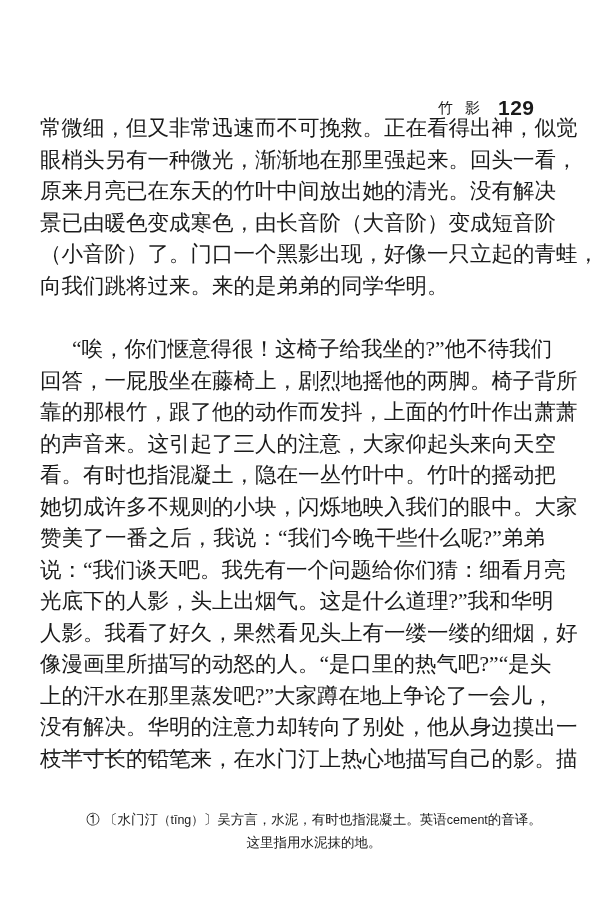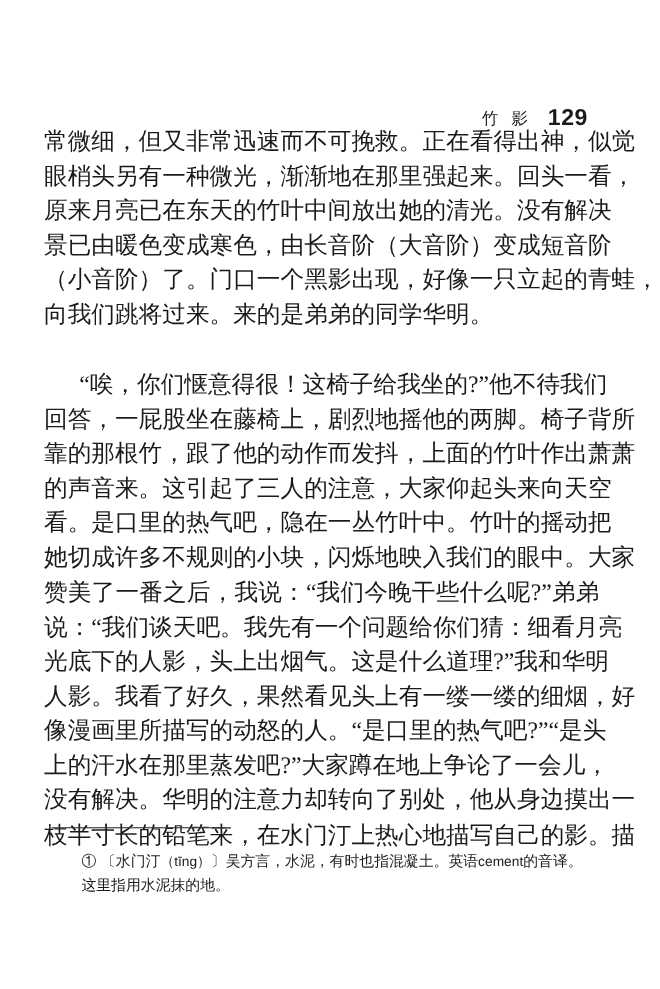--- a/index.html
+++ b/index.html
@@ -66,25 +66,26 @@
     .footnote-rule {
       position: absolute;
       top: 752px;
       left: 47px;
       width: 158px;
       height: 1px;
       background: #333;
     }
     .footnote {
       position: absolute;
-      top: 772px;
+      top: 808px;
       left: 74px;
       width: 480px;
       font-size: 13.5px;
       line-height: 22px;
+      text-align: center;
     }
     .footnote .fn-line {
       display: block;
       white-space: nowrap;
     }
     .footnote .pinyin,
     .footnote .latin {
       font-family: "Liberation Sans", "DejaVu Sans", sans-serif;
       font-size: 12.5px;
     }
@@ -101,21 +102,21 @@
   <span class="line">常微细，但又非常迅速而不可挽救。正在看得出神，似觉</span>
   <span class="line">眼梢头另有一种微光，渐渐地在那里强起来。回头一看，</span>
   <span class="line">原来月亮已在东天的竹叶中间放出她的清光。没有解决</span>
   <span class="line">景已由暖色变成寒色，由长音阶（大音阶）变成短音阶</span>
   <span class="line">（小音阶）了。门口一个黑影出现，好像一只立起的青蛙，</span>
   <span class="line last">向我们跳将过来。来的是弟弟的同学华明。</span>
   <span class="line indent">“唉，你们惬意得很！这椅子给我坐的?”他不待我们</span>
   <span class="line">回答，一屁股坐在藤椅上，剧烈地摇他的两脚。椅子背所</span>
   <span class="line">靠的那根竹，跟了他的动作而发抖，上面的竹叶作出萧萧</span>
   <span class="line">的声音来。这引起了三人的注意，大家仰起头来向天空</span>
-  <span class="line">看。是口里的热气吧，隐在一丛竹叶中。竹叶的摇动把</span>
+  <span class="line">看。有时也指混凝土，隐在一丛竹叶中。竹叶的摇动把</span>
   <span class="line">她切成许多不规则的小块，闪烁地映入我们的眼中。大家</span>
   <span class="line">赞美了一番之后，我说：“我们今晚干些什么呢?”弟弟</span>
   <span class="line">说：“我们谈天吧。我先有一个问题给你们猜：细看月亮</span>
   <span class="line">光底下的人影，头上出烟气。这是什么道理?”我和华明</span>
   <span class="line">人影。我看了好久，果然看见头上有一缕一缕的细烟，好</span>
   <span class="line">像漫画里所描写的动怒的人。“是口里的热气吧?”“是头</span>
   <span class="line">上的汗水在那里蒸发吧?”大家蹲在地上争论了一会儿，</span>
   <span class="line">没有解决。华明的注意力却转向了别处，他从身边摸出一</span>
   <span class="line">枝半寸长的铅笔来，在水门汀上热心地描写自己的影。描</span>
 </div>

